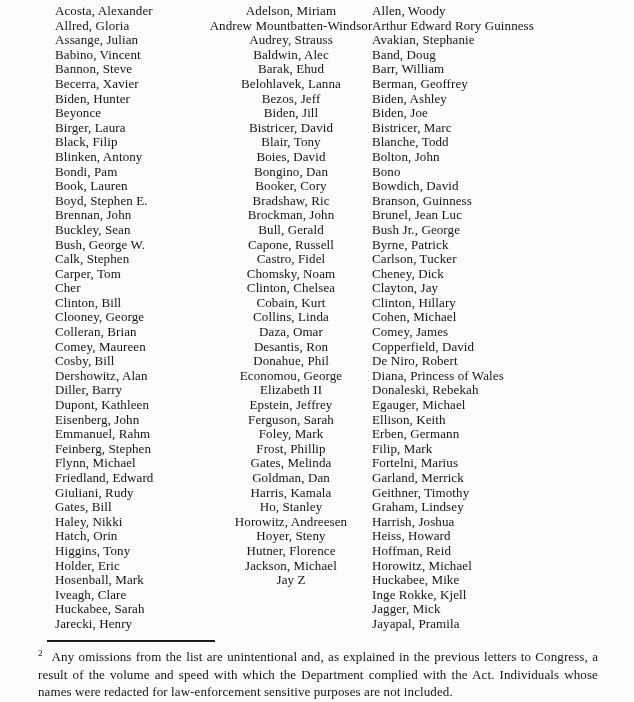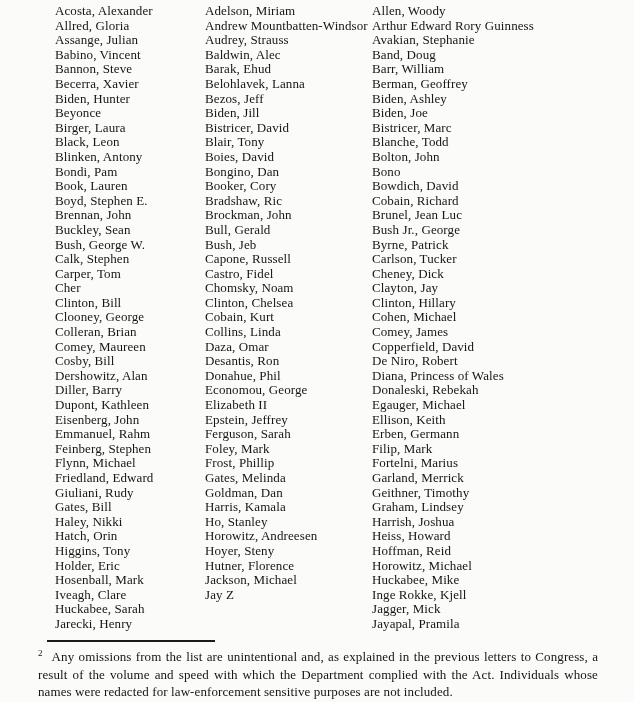--- a/index.html
+++ b/index.html
@@ -22,21 +22,21 @@
   .name-col {
     position: absolute;
     top: 4px;
     font-size: 13px;
     line-height: 14.6px;
     white-space: nowrap;
     letter-spacing: 0.1px;
     font-family: Liberation Serif, serif;
   }
   .col-1 { left: 55px;  width: 150px; }
-  .col-2 { left: 205px; width: 172px; }
+  .col-2 { left: 205px; width: 172px; text-align: center; }
   .col-3 { left: 372px; width: 240px; }
   .name-line {
     height: 14.6px;
   }
   .footnote-sep {
     position: absolute;
     left: 47px;
     top: 640px;
     width: 168px;
     height: 2px;
@@ -67,21 +67,21 @@
   <div class="name-col col-1">
       <div class="name-line">Acosta, Alexander</div>
       <div class="name-line">Allred, Gloria</div>
       <div class="name-line">Assange, Julian</div>
       <div class="name-line">Babino, Vincent</div>
       <div class="name-line">Bannon, Steve</div>
       <div class="name-line">Becerra, Xavier</div>
       <div class="name-line">Biden, Hunter</div>
       <div class="name-line">Beyonce</div>
       <div class="name-line">Birger, Laura</div>
-      <div class="name-line">Black, Leon</div>
+      <div class="name-line">Black, Filip</div>
       <div class="name-line">Blinken, Antony</div>
       <div class="name-line">Bondi, Pam</div>
       <div class="name-line">Book, Lauren</div>
       <div class="name-line">Boyd, Stephen E.</div>
       <div class="name-line">Brennan, John</div>
       <div class="name-line">Buckley, Sean</div>
       <div class="name-line">Bush, George W.</div>
       <div class="name-line">Calk, Stephen</div>
       <div class="name-line">Carper, Tom</div>
       <div class="name-line">Cher</div>
@@ -120,21 +120,20 @@
       <div class="name-line">Bezos, Jeff</div>
       <div class="name-line">Biden, Jill</div>
       <div class="name-line">Bistricer, David</div>
       <div class="name-line">Blair, Tony</div>
       <div class="name-line">Boies, David</div>
       <div class="name-line">Bongino, Dan</div>
       <div class="name-line">Booker, Cory</div>
       <div class="name-line">Bradshaw, Ric</div>
       <div class="name-line">Brockman, John</div>
       <div class="name-line">Bull, Gerald</div>
-      <div class="name-line">Bush, Jeb</div>
       <div class="name-line">Capone, Russell</div>
       <div class="name-line">Castro, Fidel</div>
       <div class="name-line">Chomsky, Noam</div>
       <div class="name-line">Clinton, Chelsea</div>
       <div class="name-line">Cobain, Kurt</div>
       <div class="name-line">Collins, Linda</div>
       <div class="name-line">Daza, Omar</div>
       <div class="name-line">Desantis, Ron</div>
       <div class="name-line">Donahue, Phil</div>
       <div class="name-line">Economou, George</div>
@@ -161,21 +160,21 @@
       <div class="name-line">Band, Doug</div>
       <div class="name-line">Barr, William</div>
       <div class="name-line">Berman, Geoffrey</div>
       <div class="name-line">Biden, Ashley</div>
       <div class="name-line">Biden, Joe</div>
       <div class="name-line">Bistricer, Marc</div>
       <div class="name-line">Blanche, Todd</div>
       <div class="name-line">Bolton, John</div>
       <div class="name-line">Bono</div>
       <div class="name-line">Bowdich, David</div>
-      <div class="name-line">Cobain, Richard</div>
+      <div class="name-line">Branson, Guinness</div>
       <div class="name-line">Brunel, Jean Luc</div>
       <div class="name-line">Bush Jr., George</div>
       <div class="name-line">Byrne, Patrick</div>
       <div class="name-line">Carlson, Tucker</div>
       <div class="name-line">Cheney, Dick</div>
       <div class="name-line">Clayton, Jay</div>
       <div class="name-line">Clinton, Hillary</div>
       <div class="name-line">Cohen, Michael</div>
       <div class="name-line">Comey, James</div>
       <div class="name-line">Copperfield, David</div>

